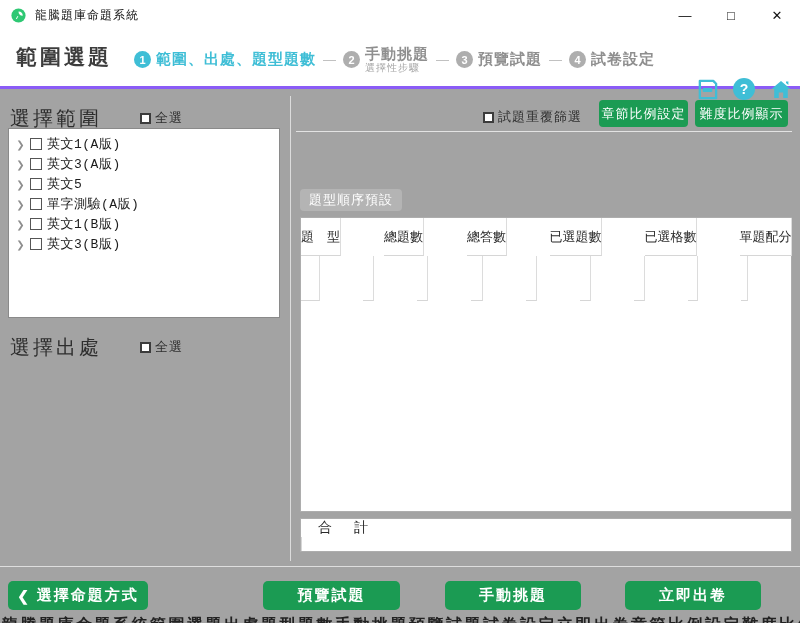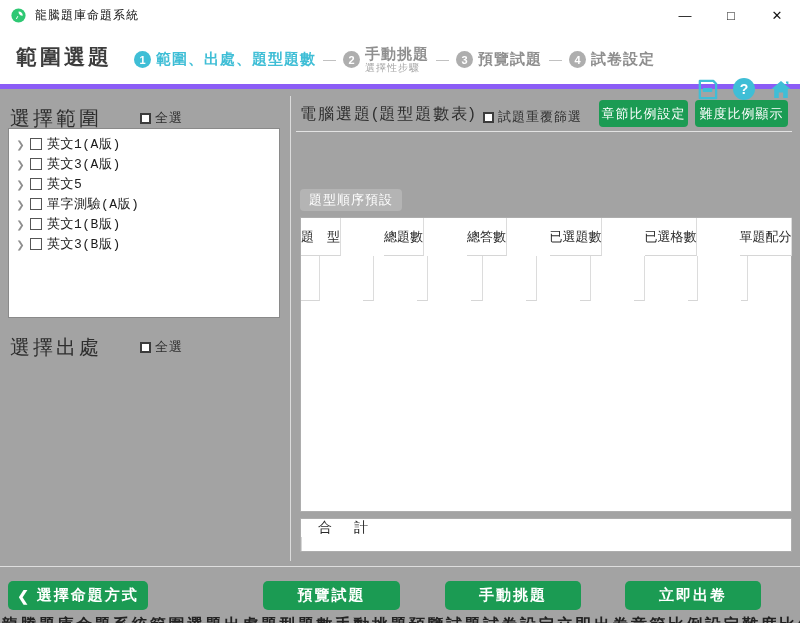--- a/index.html
+++ b/index.html
@@ -9,21 +9,21 @@
 
   
   .titlebar { position:absolute; top:0; left:0; right:0; height:30px; background:#fff; display:flex; align-items:center; }
   .app-icon { width:17px; height:17px; margin-left:10px; }
   .tb-title { margin-left:8px; font-size:12px; color:#111; letter-spacing:1px; }
   .win-controls { position:absolute; right:0; top:0; height:30px; display:flex; }
   .win-btn { width:46px; height:30px; display:flex; align-items:center; justify-content:center;
              font-size:13px; color:#111; cursor:default; background:#fff; border:none; }
 
   
-  .header { position:absolute; top:30px; left:0; right:0; height:59px; background:#fff; border-bottom:5px solid #8b5cf6;padding-left:14px; }
+  .header { position:absolute; top:30px; left:0; right:0; height:59px; background:#fff; border-bottom:3px solid #8b5cf6;padding-left:14px; }
   .page-title { position:absolute; left:16px; top:13px; font-size:21px; font-weight:600;
                 letter-spacing:3px; color:#3d3d3d; }
   .steps { position:absolute; left:134px; top:0; height:59px; display:flex; align-items:center; }
   .step { display:flex; align-items:center; gap:5px; }
   .step-circle { width:17px; height:17px; border-radius:50%; background:#aeaeae; color:#fff;
                  font-size:11px; font-weight:bold; display:flex; align-items:center; justify-content:center; flex:0 0 auto; }
   .step.active .step-circle { background:#3fbed6; }
   .step-label { font-size:15px; font-weight:bold; color:#8f8f8f; letter-spacing:1px; white-space:nowrap; }
   .step.active .step-label { color:#3fbed6; }
   .step-text { display:flex; flex-direction:column; line-height:1.15; }
@@ -209,21 +209,20 @@
   </div>
 
   <div class="panel-head" style="left:10px; top:334px;">選擇出處</div>
   <div class="chk-group" style="left:140px; top:338px;">
     <span class="chk"></span>
     <span class="chk-label">全選</span>
   </div>
 
   <div class="splitter"></div>
 
-  <div class="right-title">電腦選題(題型題數表)</div>
   <div class="chk-group" style="left:483px; top:108px;">
     <span class="chk"></span>
     <span class="chk-label">試題重覆篩選</span>
   </div>
   <button class="btn-green-sm" style="left:599px; width:89px;">章節比例設定</button>
   <button class="btn-green-sm" style="left:695px; width:93px;">難度比例顯示</button>
   <div class="right-divider"></div>
 
   <button class="preset-btn">題型順序預設</button>
 

